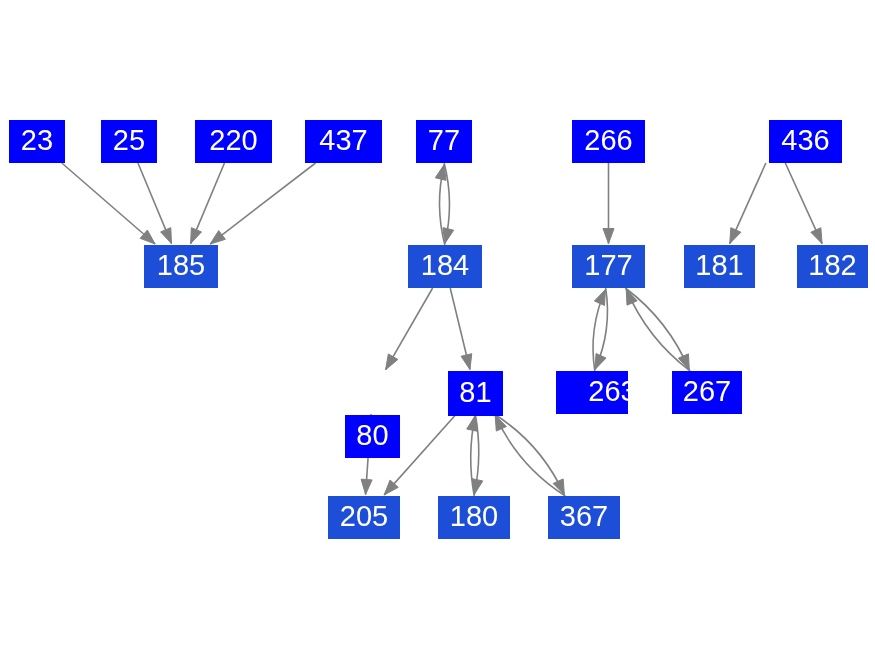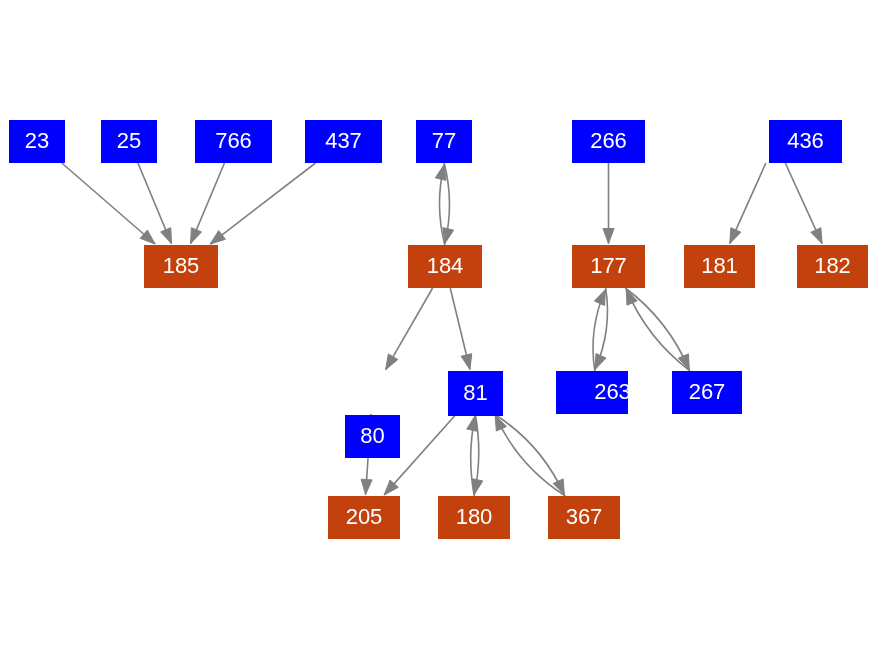--- a/index.html
+++ b/index.html
@@ -26,28 +26,28 @@
     pointer-events: none;
   }
   .graph-node {
     position: absolute;
     display: flex;
     align-items: center;
     justify-content: center;
     box-sizing: border-box;
     color: #ffffff;
     font-family: "Liberation Sans", sans-serif;
-    font-size: 22px;
+    font-size: 29px;
     line-height: 1;
     letter-spacing: 0px;
     white-space: nowrap;
     user-select: none;
   }
   .node-blue { background: #0000ff; }
-  .node-red  { background: #c2410c; }
+  .node-red  { background: #1d4ed8; }
   .node-label {
     display: block;
     transform: translateY(-1px);
   }
   .edge-path {
     fill: none;
     stroke: #808080;
     stroke-width: 1.6px;
   }
   .edge-head {
@@ -105,21 +105,21 @@
       <polygon points="495.14525805046213,415.13278577242187 506.3346532117449,426.536620036592 496.31079009383825,431.0667600116336" class="edge-head"></polygon>
     </svg>
   <div id="node-layer">
       <div class="graph-node node-blue" style="left: 9px; top: 120px; width: 56px; height: 43px;">
         <span class="node-label">23</span>
       </div>
       <div class="graph-node node-blue" style="left: 101px; top: 120px; width: 56px; height: 43px;">
         <span class="node-label">25</span>
       </div>
       <div class="graph-node node-blue" style="left: 195px; top: 120px; width: 77px; height: 43px;">
-        <span class="node-label">766</span>
+        <span class="node-label">220</span>
       </div>
       <div class="graph-node node-blue" style="left: 305px; top: 120px; width: 77px; height: 43px;">
         <span class="node-label">437</span>
       </div>
       <div class="graph-node node-blue" style="left: 416px; top: 120px; width: 56px; height: 43px;">
         <span class="node-label">77</span>
       </div>
       <div class="graph-node node-blue" style="left: 572px; top: 120px; width: 73px; height: 43px;">
         <span class="node-label">266</span>
       </div>

